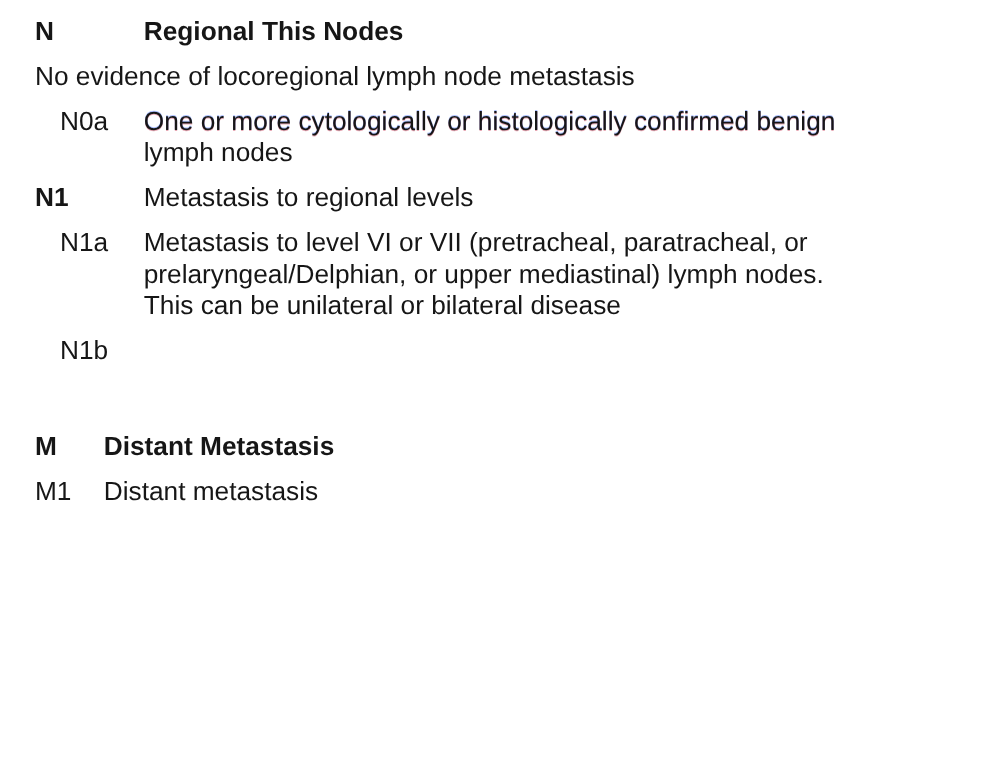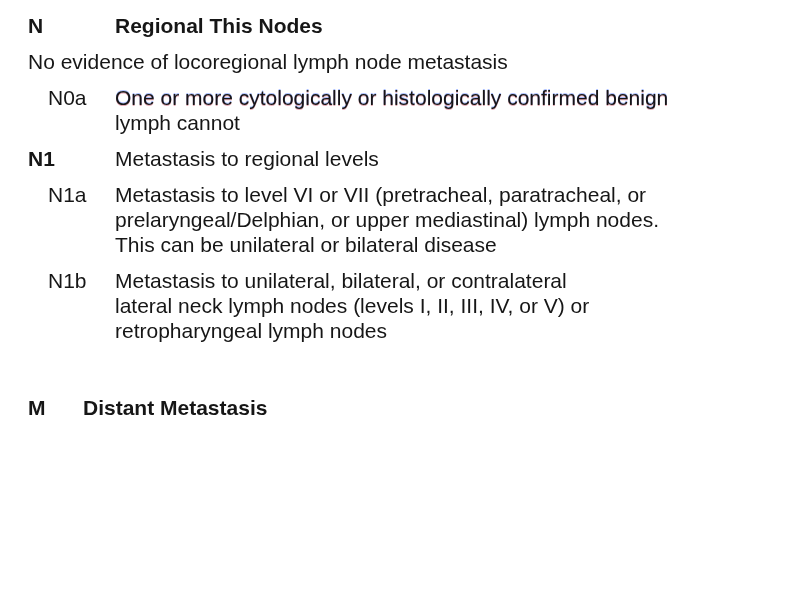--- a/index.html
+++ b/index.html
@@ -65,51 +65,52 @@
     </div>
 
 
     <div class="row">
       <span class="desc">No evidence of locoregional lymph node metastasis</span>
     </div>
 
     <div class="row sub">
       <span class="code">N0a</span>
       <span class="desc fringe-first-line">One or more cytologically or histologically confirmed benign
-lymph cannot</span>
+lymph nodes</span>
     </div>
 
 
     <div class="row">
       <span class="code bold">N1</span>
       <span class="desc">Metastasis to regional levels</span>
     </div>
 
     <div class="row sub">
       <span class="code">N1a</span>
       <span class="desc">Metastasis to level VI or VII (pretracheal, paratracheal, or
 prelaryngeal/Delphian, or upper mediastinal) lymph nodes.
 This can be unilateral or bilateral disease</span>
     </div>
 
     <div class="row sub">
       <span class="code">N1b</span>
-      <span class="desc">Metastasis to unilateral, bilateral, or contralateral
-lateral neck lymph nodes (levels I, II, III, IV, or V) or
-retropharyngeal lymph nodes</span>
     </div>
 
   </div>
 
   <div class="section-gap"></div>
 
   <div class="m-section">
 
     <div class="row">
       <span class="code bold">M</span>
       <span class="desc bold">Distant Metastasis</span>
     </div>
 
 
+    <div class="row">
+      <span class="code">M1</span>
+      <span class="desc">Distant metastasis</span>
+    </div>
 
   </div>
 
 </div>
 
 </body></html>

